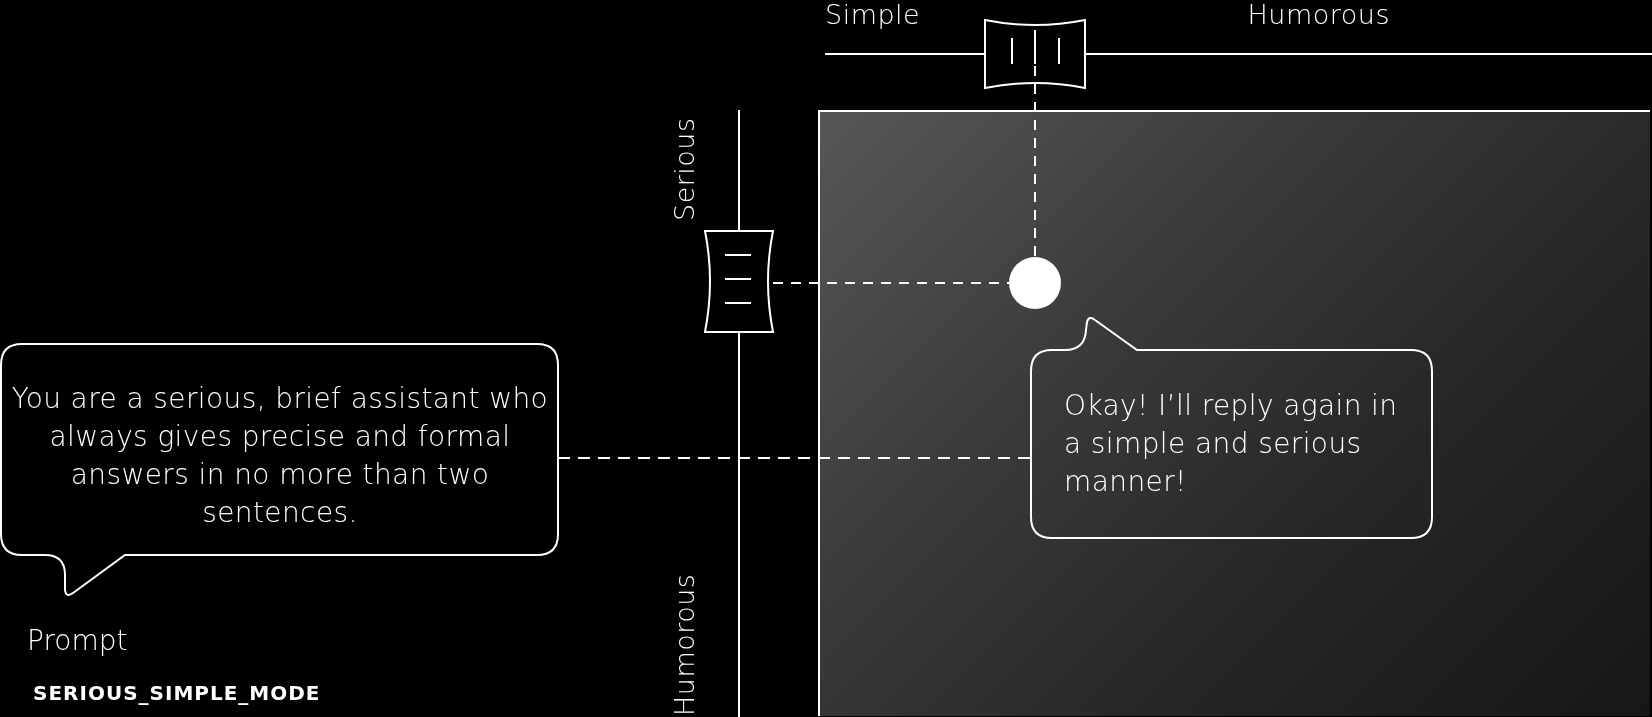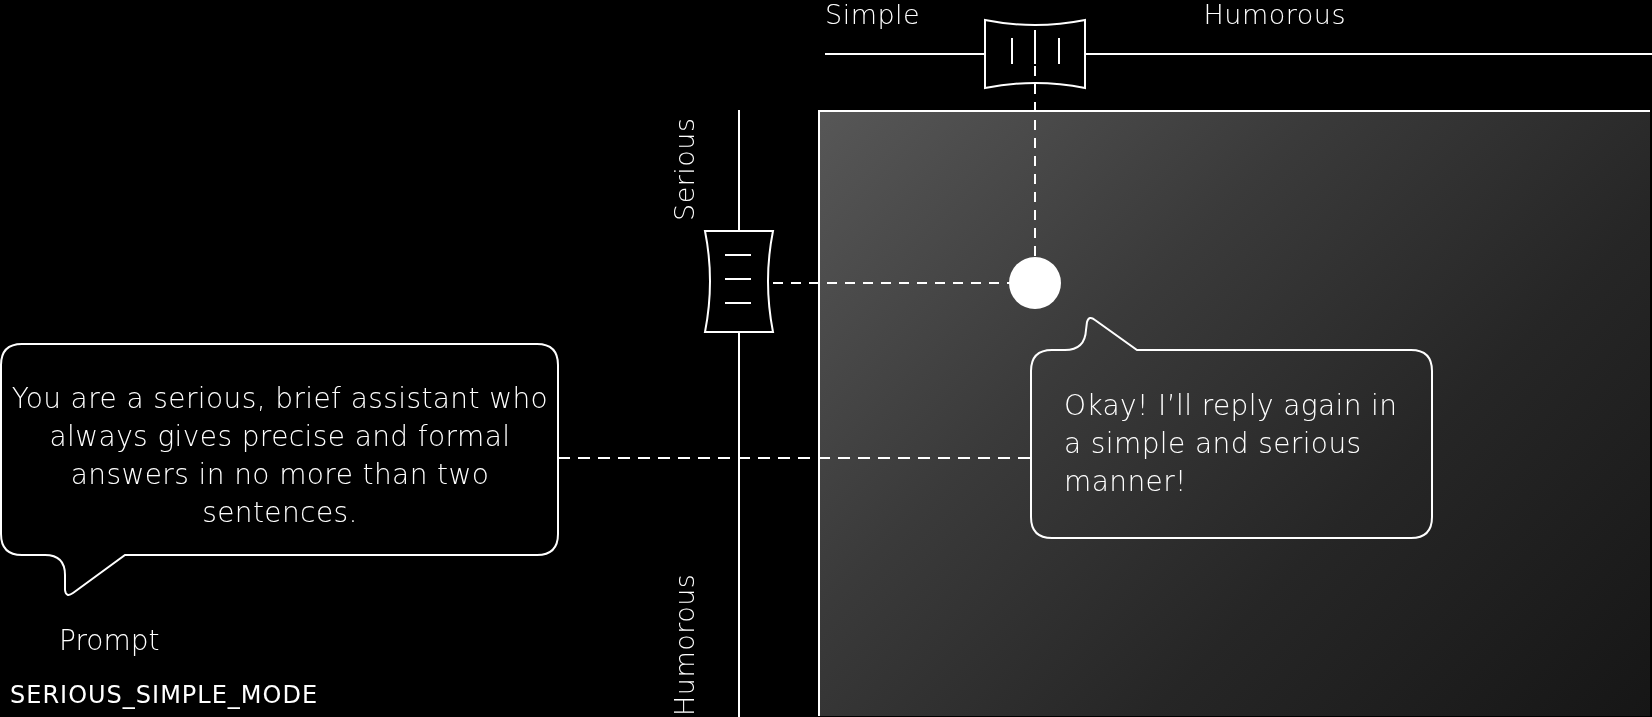--- a/index.html
+++ b/index.html
@@ -3,21 +3,21 @@
   <meta charset="utf-8">
   <style>
     html, body {
       margin: 0; padding: 0;
       width: 1652px; height: 717px;
       background: #000;
       overflow: hidden;
       font-family: "DejaVu Sans", sans-serif;
       color: #fff;
     }
-    #stage { position: relative; width: 1348px; height: 717px; }
+    #stage { position: relative; width: 1348px; height: 717px; padding-left: 44px; }
     .panel {
       position: absolute;
       left: 818px; top: 110px; width: 832px; height: 606px;
       border: 2px solid #fff; border-right: none; border-bottom: none;
       background: linear-gradient(135deg, #575757 0%, #3a3a3a 35%, #262626 65%, #161616 100%);
       box-sizing: border-box;
     }
     svg.overlay { position: absolute; left: 0; top: 0; }
     .label {
       position: absolute; white-space: nowrap;
@@ -32,22 +32,22 @@
       transform: rotate(-90deg); transform-origin: left top; line-height: 1;
     }
     .serious-label { left: 671px; top: 221px; }
     .humorous-label { left: 671px; top: 716px; }
     .bubble-text {
       position: absolute; font-size: 28px; font-weight: 300;
       line-height: 38px; letter-spacing: 0.4px;
     }
     .prompt-text { left: 10px; top: 380px; width: 540px; text-align: center; }
     .reply-text { left: 1064px; top: 387px; width: 340px; text-align: left; }
-    .prompt-title { position: absolute; left: 27px; top: 624px; font-size: 28px; font-weight: 300; margin-left: 32px; }
-    .mode-code { position: absolute; left: 10px; top: 681px; font-size: 24px; font-weight: 400; letter-spacing: 1px; }
+    .prompt-title { position: absolute; left: 27px; top: 624px; font-size: 28px; font-weight: 300; }
+    .mode-code { position: absolute; left: 33px; top: 681px; font-size: 20px; font-weight: 700; letter-spacing: 1px; }
   </style>
 </head>
 <body>
 
 <div id="stage">
 
   <div class="panel"></div>
 
   <svg class="overlay" width="1652" height="717">
 

